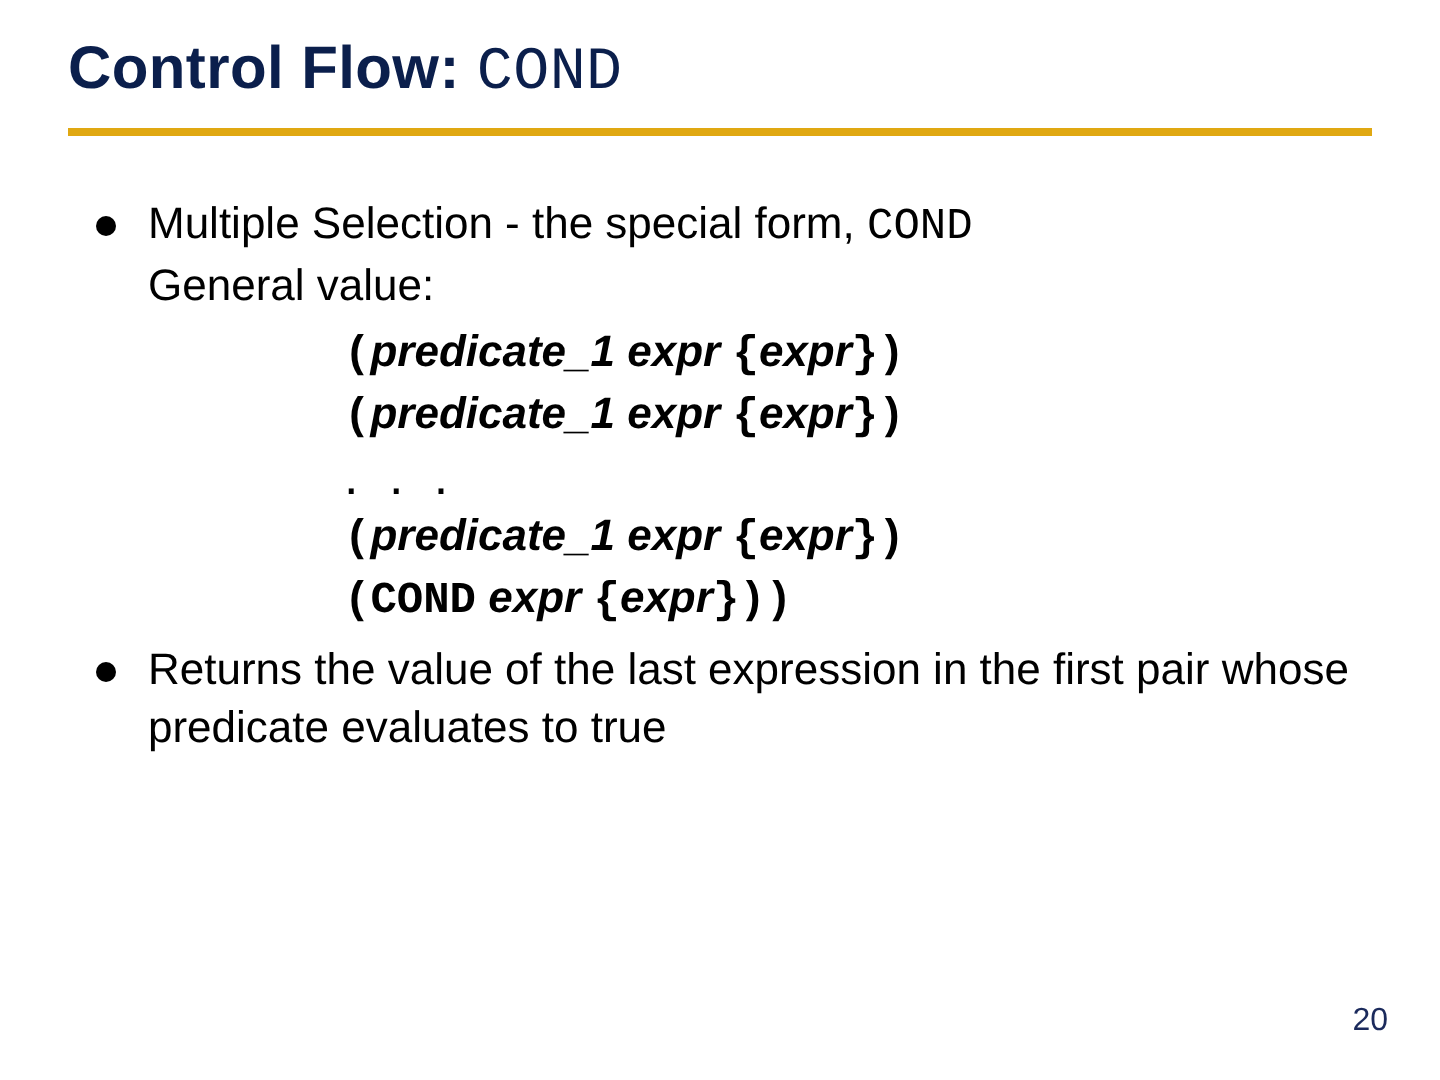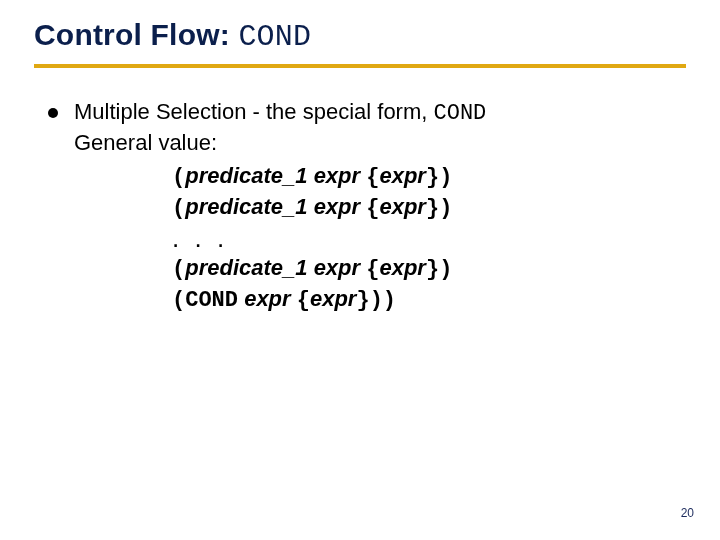--- a/index.html
+++ b/index.html
@@ -80,21 +80,21 @@
     letter-spacing: 4px;
     padding-left: 72px;
     line-height: 1.0;
     margin-top: 2px;
     margin-bottom: 2px;
   }
   .pagenum {
     position: absolute;
     right: 26px;
     bottom: 20px;
-    font-size: 12px;
+    font-size: 16px;
     color: #1b2a5c;
   }
 </style>
 </head>
 <body>
 
 <div class="slide">
 
   <div class="title">
     <span>Control Flow: </span><span class="mono">COND</span>
@@ -122,17 +122,20 @@
         <div class="indent">
           <span class="mono">(</span><span class="ital">predicate_1</span><span>  </span><span class="ital">expr</span><span>  </span><span class="mono">{</span><span class="ital">expr</span><span class="mono">}</span><span class="mono">)</span>
         </div>
 
         <div class="indent">
           <span class="mono">(</span><span class="mono">COND</span><span>  </span><span class="ital">expr</span><span>  </span><span class="mono">{</span><span class="ital">expr</span><span class="mono">}</span><span class="mono">))</span>
         </div>
       </div>
     </li>
 
+    <li>
+      <span>Returns the value of the last expression in the first pair whose predicate evaluates to true</span>
+    </li>
 
   </ul>
 
   <div class="pagenum">20</div>
 </div>
 
 </body></html>

